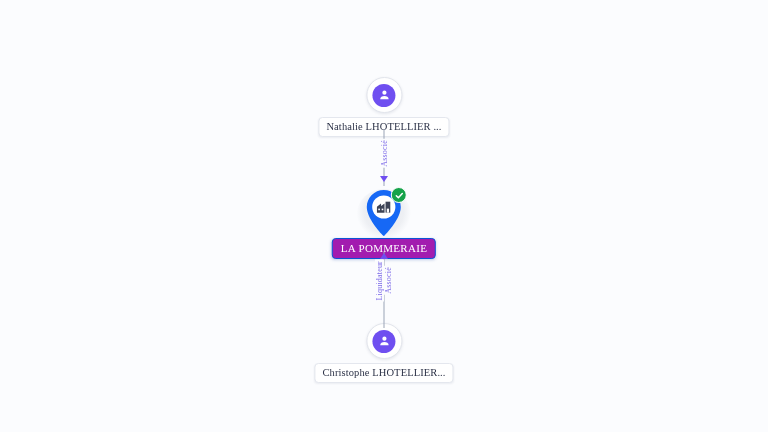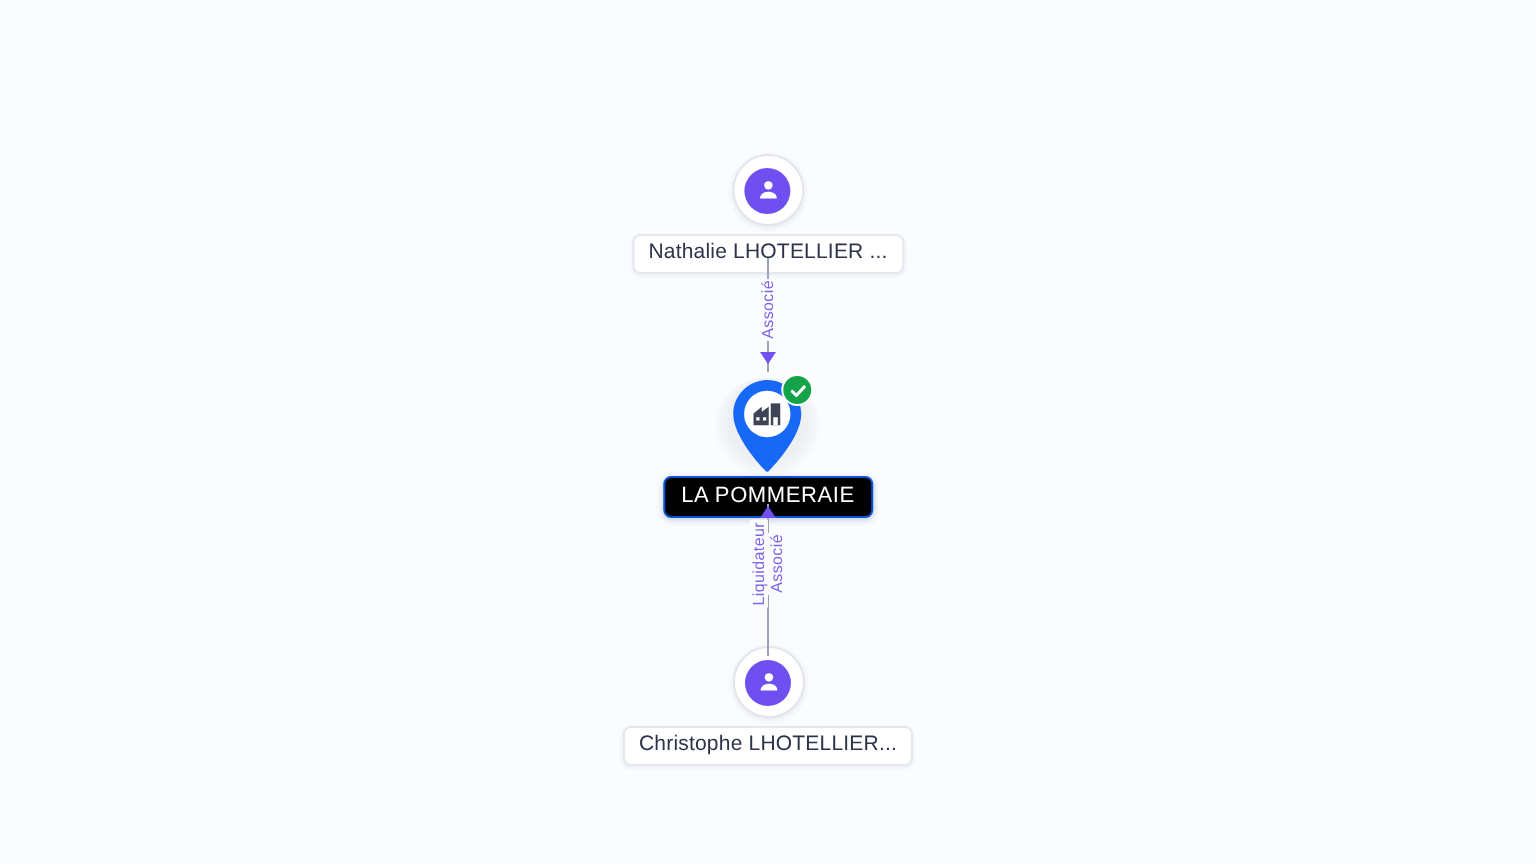--- a/index.html
+++ b/index.html
@@ -14,20 +14,21 @@
     font-family: "Liberation Sans", sans-serif;
     overflow: hidden;
     position: relative;
   }
 
   #graph-canvas {
     position: absolute;
     inset: 0;
     width: 700px;
     height: 432px;
+    font-family: Liberation Serif, serif;
   }
 
   
   .node {
     position: absolute;
     display: flex;
     flex-direction: column;
     align-items: center;
     transform: translateX(-50%);
   }
@@ -111,21 +112,21 @@
     border: 1.5px solid #ffffff;
     display: flex;
     align-items: center;
     justify-content: center;
     z-index: 6;
   }
   .check-badge svg { display: block; }
 
   .company-label {
     margin-top: -6px;
-    background: #000000;
+    background: #a21caf;
     color: #ffffff;
     border: 1px solid #0b54d6;
     border-radius: 4px;
     padding: 2px 8px 3px 8px;
     font-size: 11px;
     line-height: 14px;
     font-weight: 400;
     white-space: nowrap;
     letter-spacing: 0.3px;
     box-shadow: 0 1px 3px rgba(12, 60, 160, 0.25);

